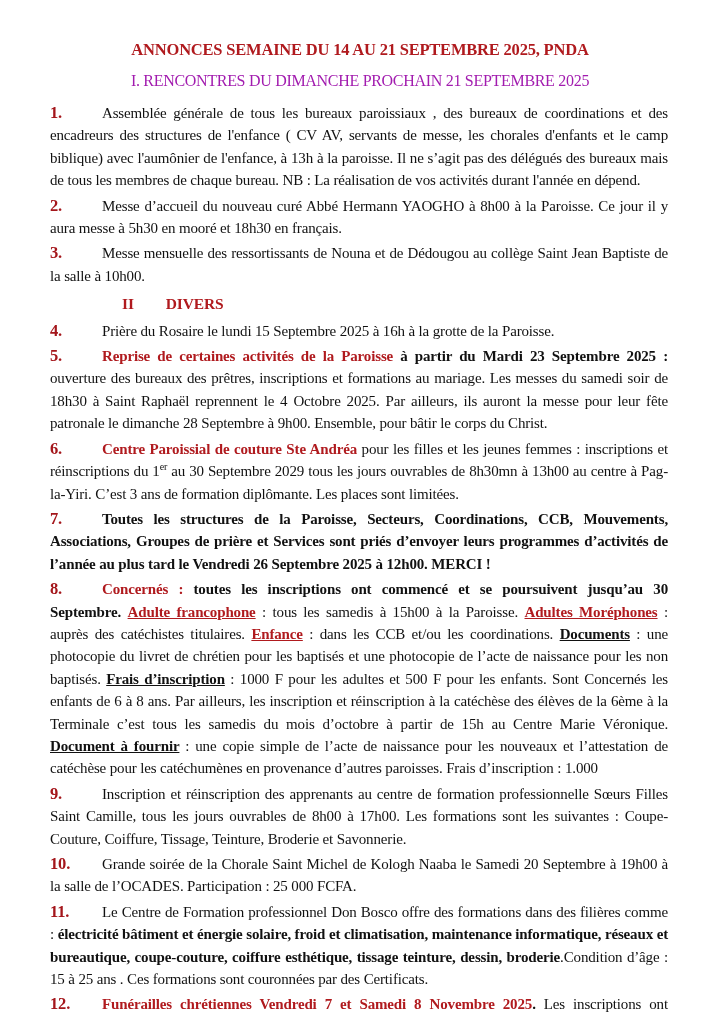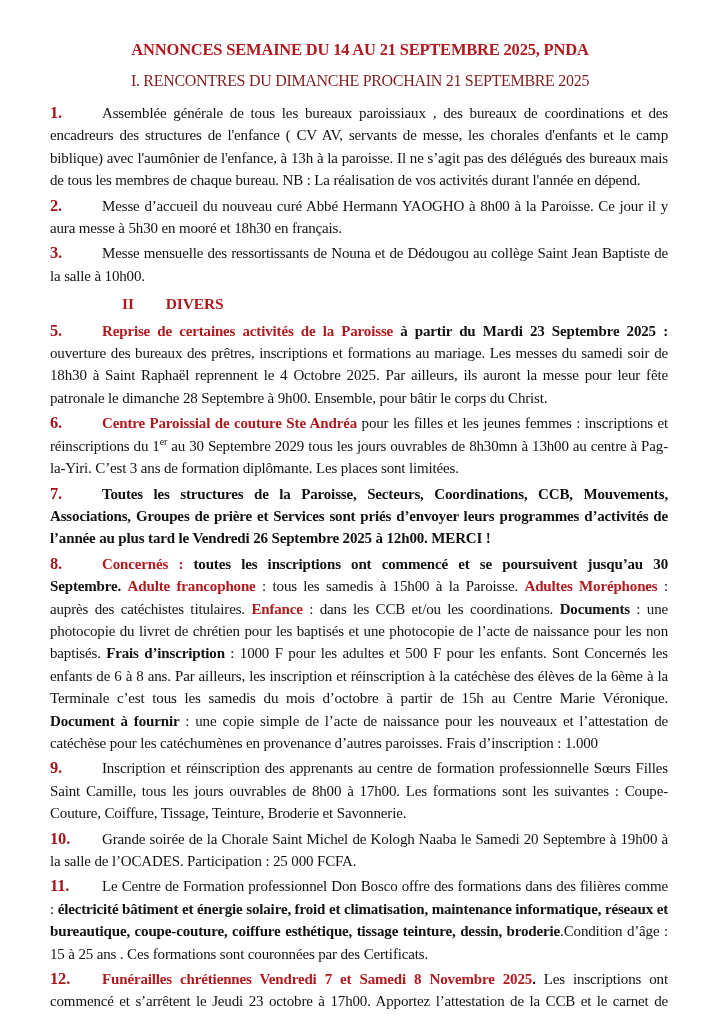--- a/index.html
+++ b/index.html
@@ -9,35 +9,35 @@
     color: #111111;
   }
   .page { position: relative; width: 720px; height: 926px; }
   .title {
     position: absolute; left: 0; right: 0; top: 40px;
     text-align: center; color: #b01a1e; font-weight: bold; font-size: 16.5px;
     letter-spacing: -0.2px;
   }
   .subtitle {
     position: absolute; left: 0; right: 0; top: 72px;
-    text-align: center; color: #7f1d1d; font-size: 16px; letter-spacing: -0.3px;
+    text-align: center; color: #a21caf; font-size: 16px; letter-spacing: -0.3px;
   }
   .body {
     position: absolute; left: 50px; width: 633px; top: 102px;
     font-size: 15px; line-height: 22.4px; text-align: justify;
     letter-spacing: -0.15px;
   }
   .item { margin: 0 15px 3px 0; }
   .num {
     color: #a4161b; font-weight: bold; font-size: 16.5px;
     display: inline-block; width: 52px;
   }
   .red { color: #b01a1e; }
   .b { font-weight: bold; }
-  .u { }
+  .u { text-decoration: underline; }
   .section2 {
     color: #b01a1e; font-weight: bold; font-size: 15.5px;
     margin: 6px 0 4px 72px;
   }
   .section2 .gap { display: inline-block; width: 32px; }
   sup { font-size: 10px; line-height: 0; }
 </style>
 </head>
 <body>
 
@@ -56,20 +56,23 @@
     </p>
 
     <p class="item">
       <span class="num">3.</span><span>Messe mensuelle des ressortissants de Nouna et de Dédougou au collège Saint Jean Baptiste de la salle à 10h00.</span>
     </p>
 
     <div class="section2">
       <span>II</span><span class="gap"></span><span>DIVERS</span>
     </div>
 
+    <p class="item">
+      <span class="num">4.</span><span>Prière du Rosaire le lundi 15 Septembre 2025 à 16h à la grotte de la Paroisse.</span>
+    </p>
 
     <p class="item">
       <span class="num">5.</span><span class="red b">Reprise de certaines activités de la Paroisse</span><span class="b"> à partir du Mardi 23 Septembre 2025 :</span><span> ouverture des bureaux des prêtres, inscriptions et formations au mariage. Les messes du samedi soir de 18h30 à Saint Raphaël reprennent le 4 Octobre 2025. Par ailleurs, ils auront la messe pour leur fête patronale le dimanche 28 Septembre à 9h00. Ensemble, pour bâtir le corps du Christ.</span>
     </p>
 
     <p class="item">
       <span class="num">6.</span><span class="red b">Centre Paroissial de couture Ste Andréa</span><span> pour les filles et les jeunes femmes : inscriptions et réinscriptions du 1</span><sup>er</sup><span> au 30 Septembre 2029 tous les jours ouvrables de 8h30mn à 13h00 au centre à Pag-la-Yiri. C’est 3 ans de formation diplômante. Les places sont limitées.</span>
     </p>
 
     <p class="item">

